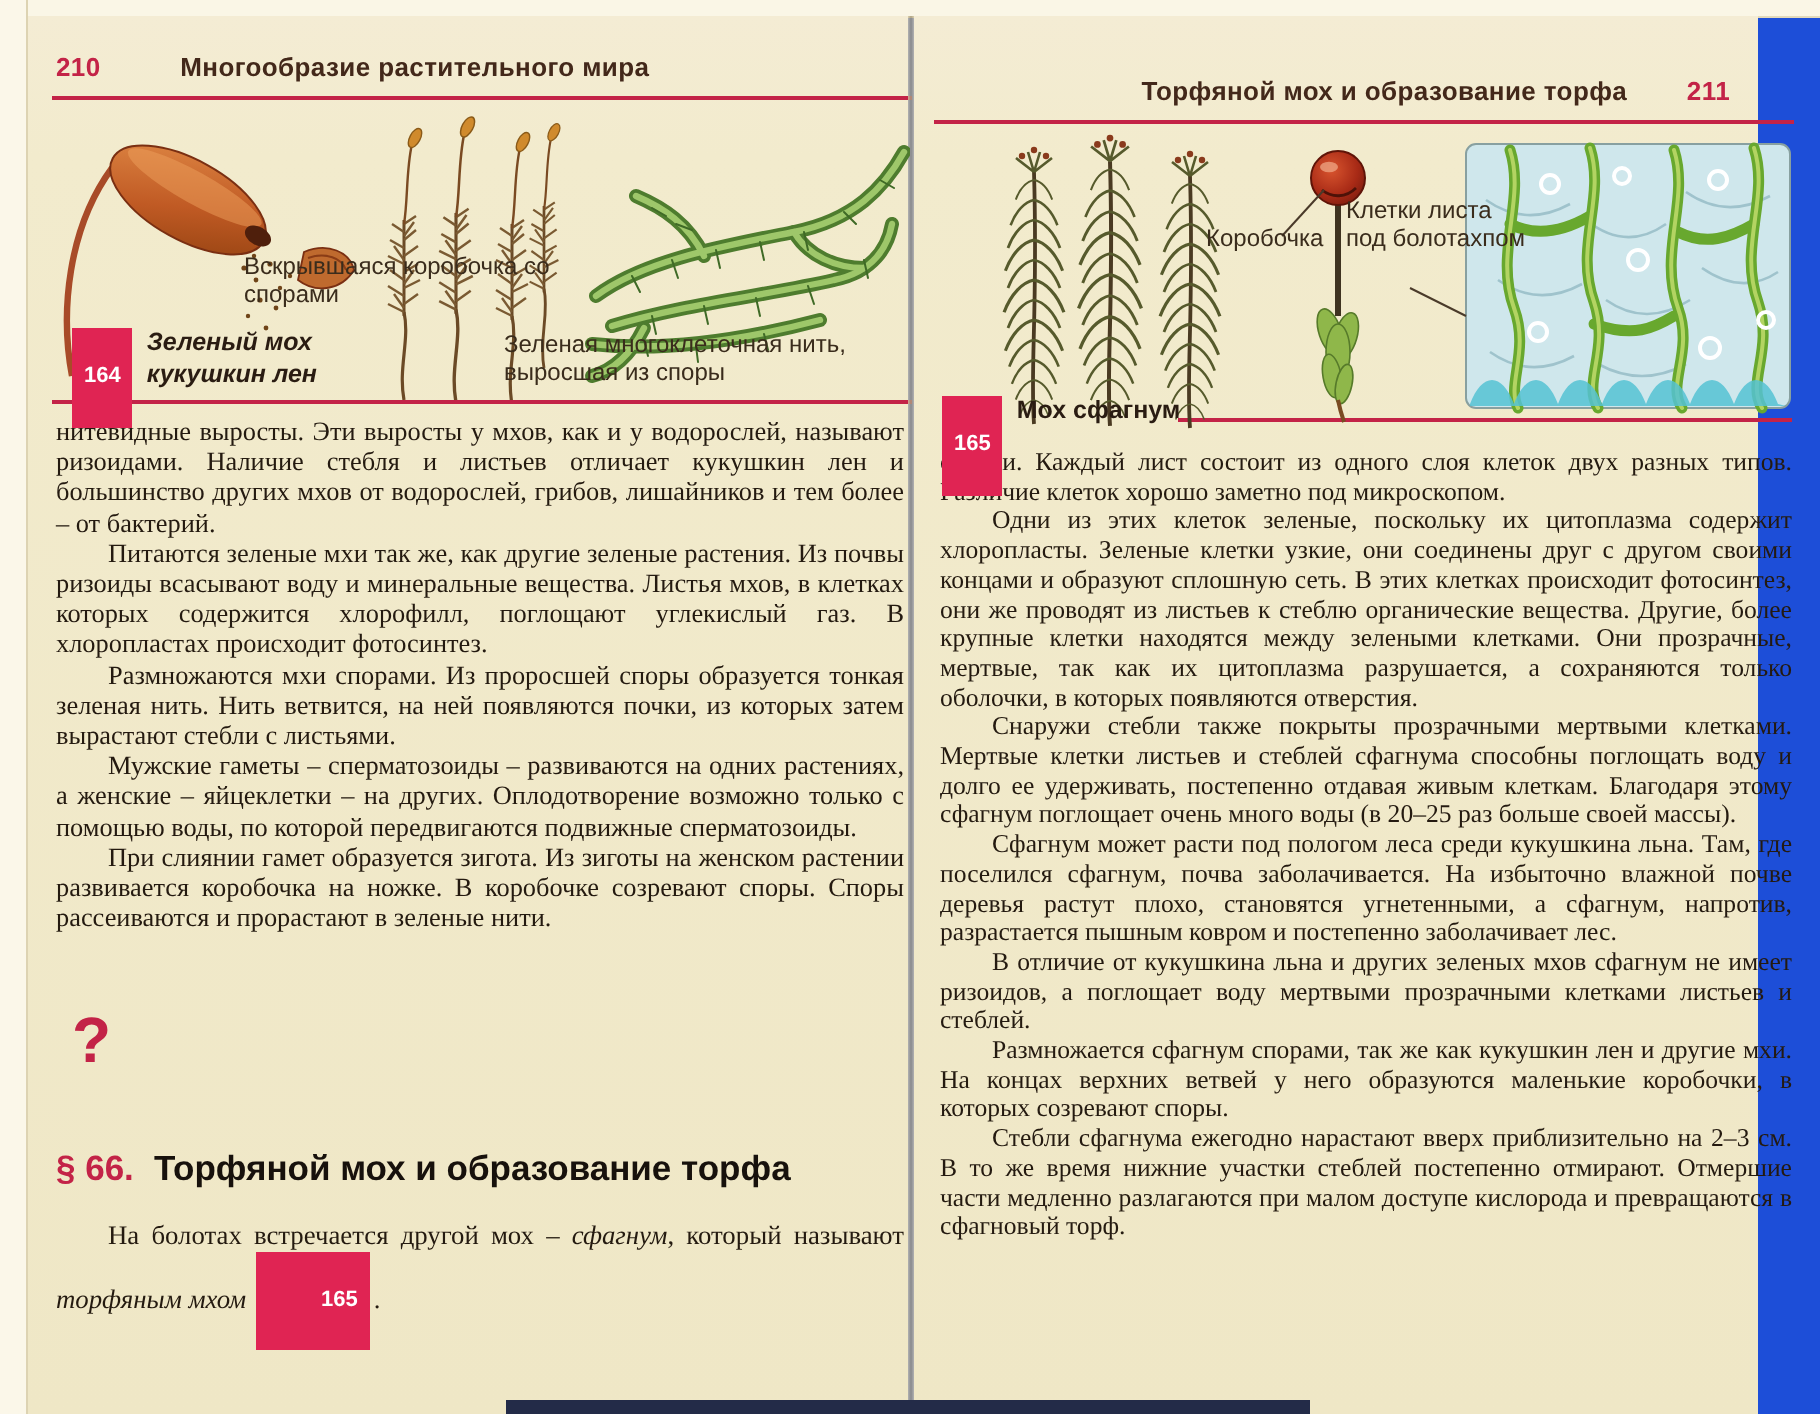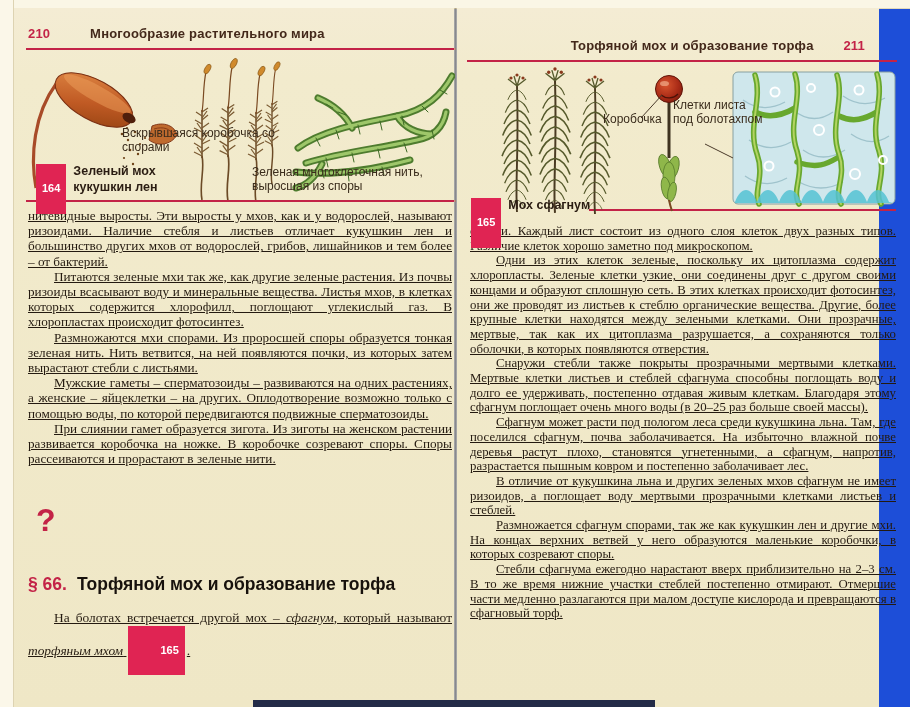--- a/index.html
+++ b/index.html
@@ -22,21 +22,21 @@
 
   .running-head{position:absolute;font-weight:bold;font-size:13px;color:#43281a;letter-spacing:.2px;}
   .pageno{font-weight:bold;font-size:13px;color:#c32347;}
 
   .fig-label{position:absolute;font-size:12px;color:#3a2c1c;line-height:1.18;z-index:3;}
   .fig-caption{position:absolute;display:flex;align-items:flex-start;gap:7px;z-index:3;}
   .fig-caption .cap-text{font-weight:bold;font-size:12.5px;color:#2a1c12;line-height:1.25;}
   .badge{display:inline-block;background:#e02453;color:#fff;font-weight:bold;
     font-size:11px;line-height:1.25;padding:18px 6px;font-family:"Liberation Sans",sans-serif;}
 
-  .body{position:absolute;font-family:"Liberation Serif",serif;color:#241a10;text-align:justify;text-decoration:underline;}
+  .body{position:absolute;font-family:"Liberation Serif",serif;color:#241a10;text-align:justify;}
   .lp-body{left:14px;top:200px;width:424px;font-size:13.2px;line-height:15.2px;}
   .rp-body{left:13px;top:216px;width:426px;font-size:12.8px;line-height:14.7px;}
   .body p{margin:0;text-indent:26px;}
   .body p.noindent{text-indent:0;}
 
   .questions{position:absolute;left:14px;top:498px;width:428px;display:flex;gap:14px;}
   .qmark{font-size:32px;font-weight:bold;color:#c32347;line-height:.9;margin-left:8px;}
   .qtext{font-family:"Liberation Serif",serif;font-size:11.8px;line-height:14.6px;color:#241a10;text-align:justify;width:372px;}
   .qtext b{font-family:inherit;}
 
@@ -130,21 +130,21 @@
         <g stroke="#3f6a26" stroke-width="1">
           <path d="M24,72 l4,8 M44,64 l3,9 M66,59 l2,9 M88,55 l2,9 M110,50 l2,9 M130,40 l6,6 M148,24 l7,4 M34,92 l2,9 M60,87 l2,9 M86,83 l2,9 M112,77 l3,9 M140,64 l2,9 M30,104 l2,8 M56,107 l1,8 M90,101 l2,8 M46,46 l8,3 M34,38 l7,4"></path>
         </g>
       </g>
     </svg>
 
     <div class="fig-label" style="left:108px;top:118px;width:168px;">Вскрывшаяся коробочка со спорами</div>
 
     <div class="fig-caption" style="left:22px;top:156px;width:170px;">
       <span class="badge">164</span>
-      <span class="cap-text" style="width:132px;">Зеленый мох кукушкин лен</span>
+      <span class="cap-text" style="width:132px;font-style:italic;">Зеленый мох кукушкин лен</span>
     </div>
     <div class="fig-label" style="left:238px;top:157px;width:205px;">Зеленая многоклеточная нить, выросшая из споры</div>
 
     <div class="rule" style="left:12px;top:192px;width:430px;height:1.6px;"></div>
 
     <div class="body lp-body">
       <p class="noindent">нитевидные выросты. Эти выросты у мхов, как и у водорослей, называют ризоидами. Наличие стебля и листьев отличает кукушкин лен и большинство других мхов от водорослей, грибов, лишайников и тем более – от бактерий.</p>
       <p>Питаются зеленые мхи так же, как другие зеленые растения. Из почвы ризоиды всасывают воду и минеральные вещества. Листья мхов, в клетках которых содержится хлорофилл, поглощают углекислый газ. В хлоропластах происходит фотосинтез.</p>
       <p>Размножаются мхи спорами. Из проросшей споры образуется тонкая зеленая нить. Нить ветвится, на ней появляются почки, из которых затем вырастают стебли с листьями.</p>
       <p>Мужские гаметы – сперматозоиды – развиваются на одних растениях, а женские – яйцеклетки – на других. Оплодотворение возможно только с помощью воды, по которой передвигаются подвижные сперматозоиды.</p>

